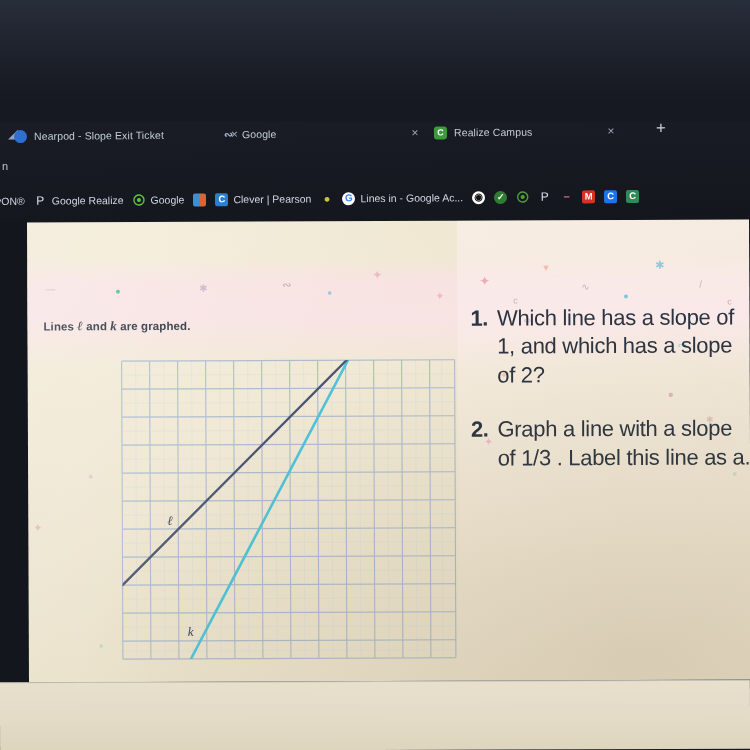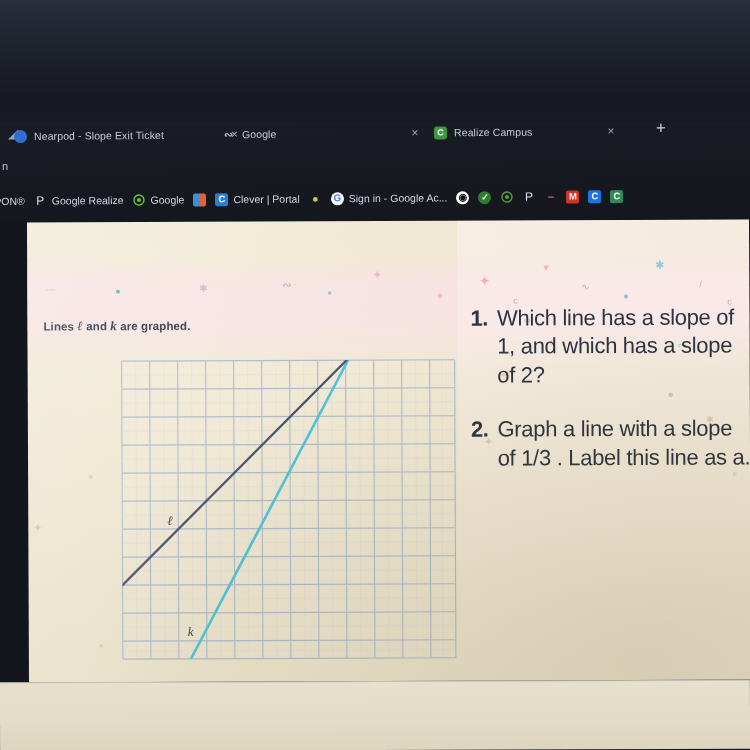--- a/index.html
+++ b/index.html
@@ -303,30 +303,30 @@
         <span class="bm-ico ico-leaf">⦿</span>
         <span class="bm-label">Google</span>
       </div>
 
       <div class="bm">
         <span class="bm-ico ico-book"></span>
       </div>
 
       <div class="bm">
         <span class="bm-ico ico-clever">C</span>
-        <span class="bm-label">Clever | Portal</span>
+        <span class="bm-label">Clever | Pearson</span>
       </div>
 
       <div class="bm">
         <span class="bm-ico ico-drop">●</span>
       </div>
 
       <div class="bm">
         <span class="bm-ico ico-google">G</span>
-        <span class="bm-label">Sign in - Google Ac...</span>
+        <span class="bm-label">Lines in - Google Ac...</span>
       </div>
 
       <div class="bm">
         <span class="bm-ico ico-globe">◉</span>
       </div>
       <div class="bm">
         <span class="bm-ico ico-check">✓</span>
       </div>
       <div class="bm">
         <span class="bm-ico ico-leaf2">⦿</span>

